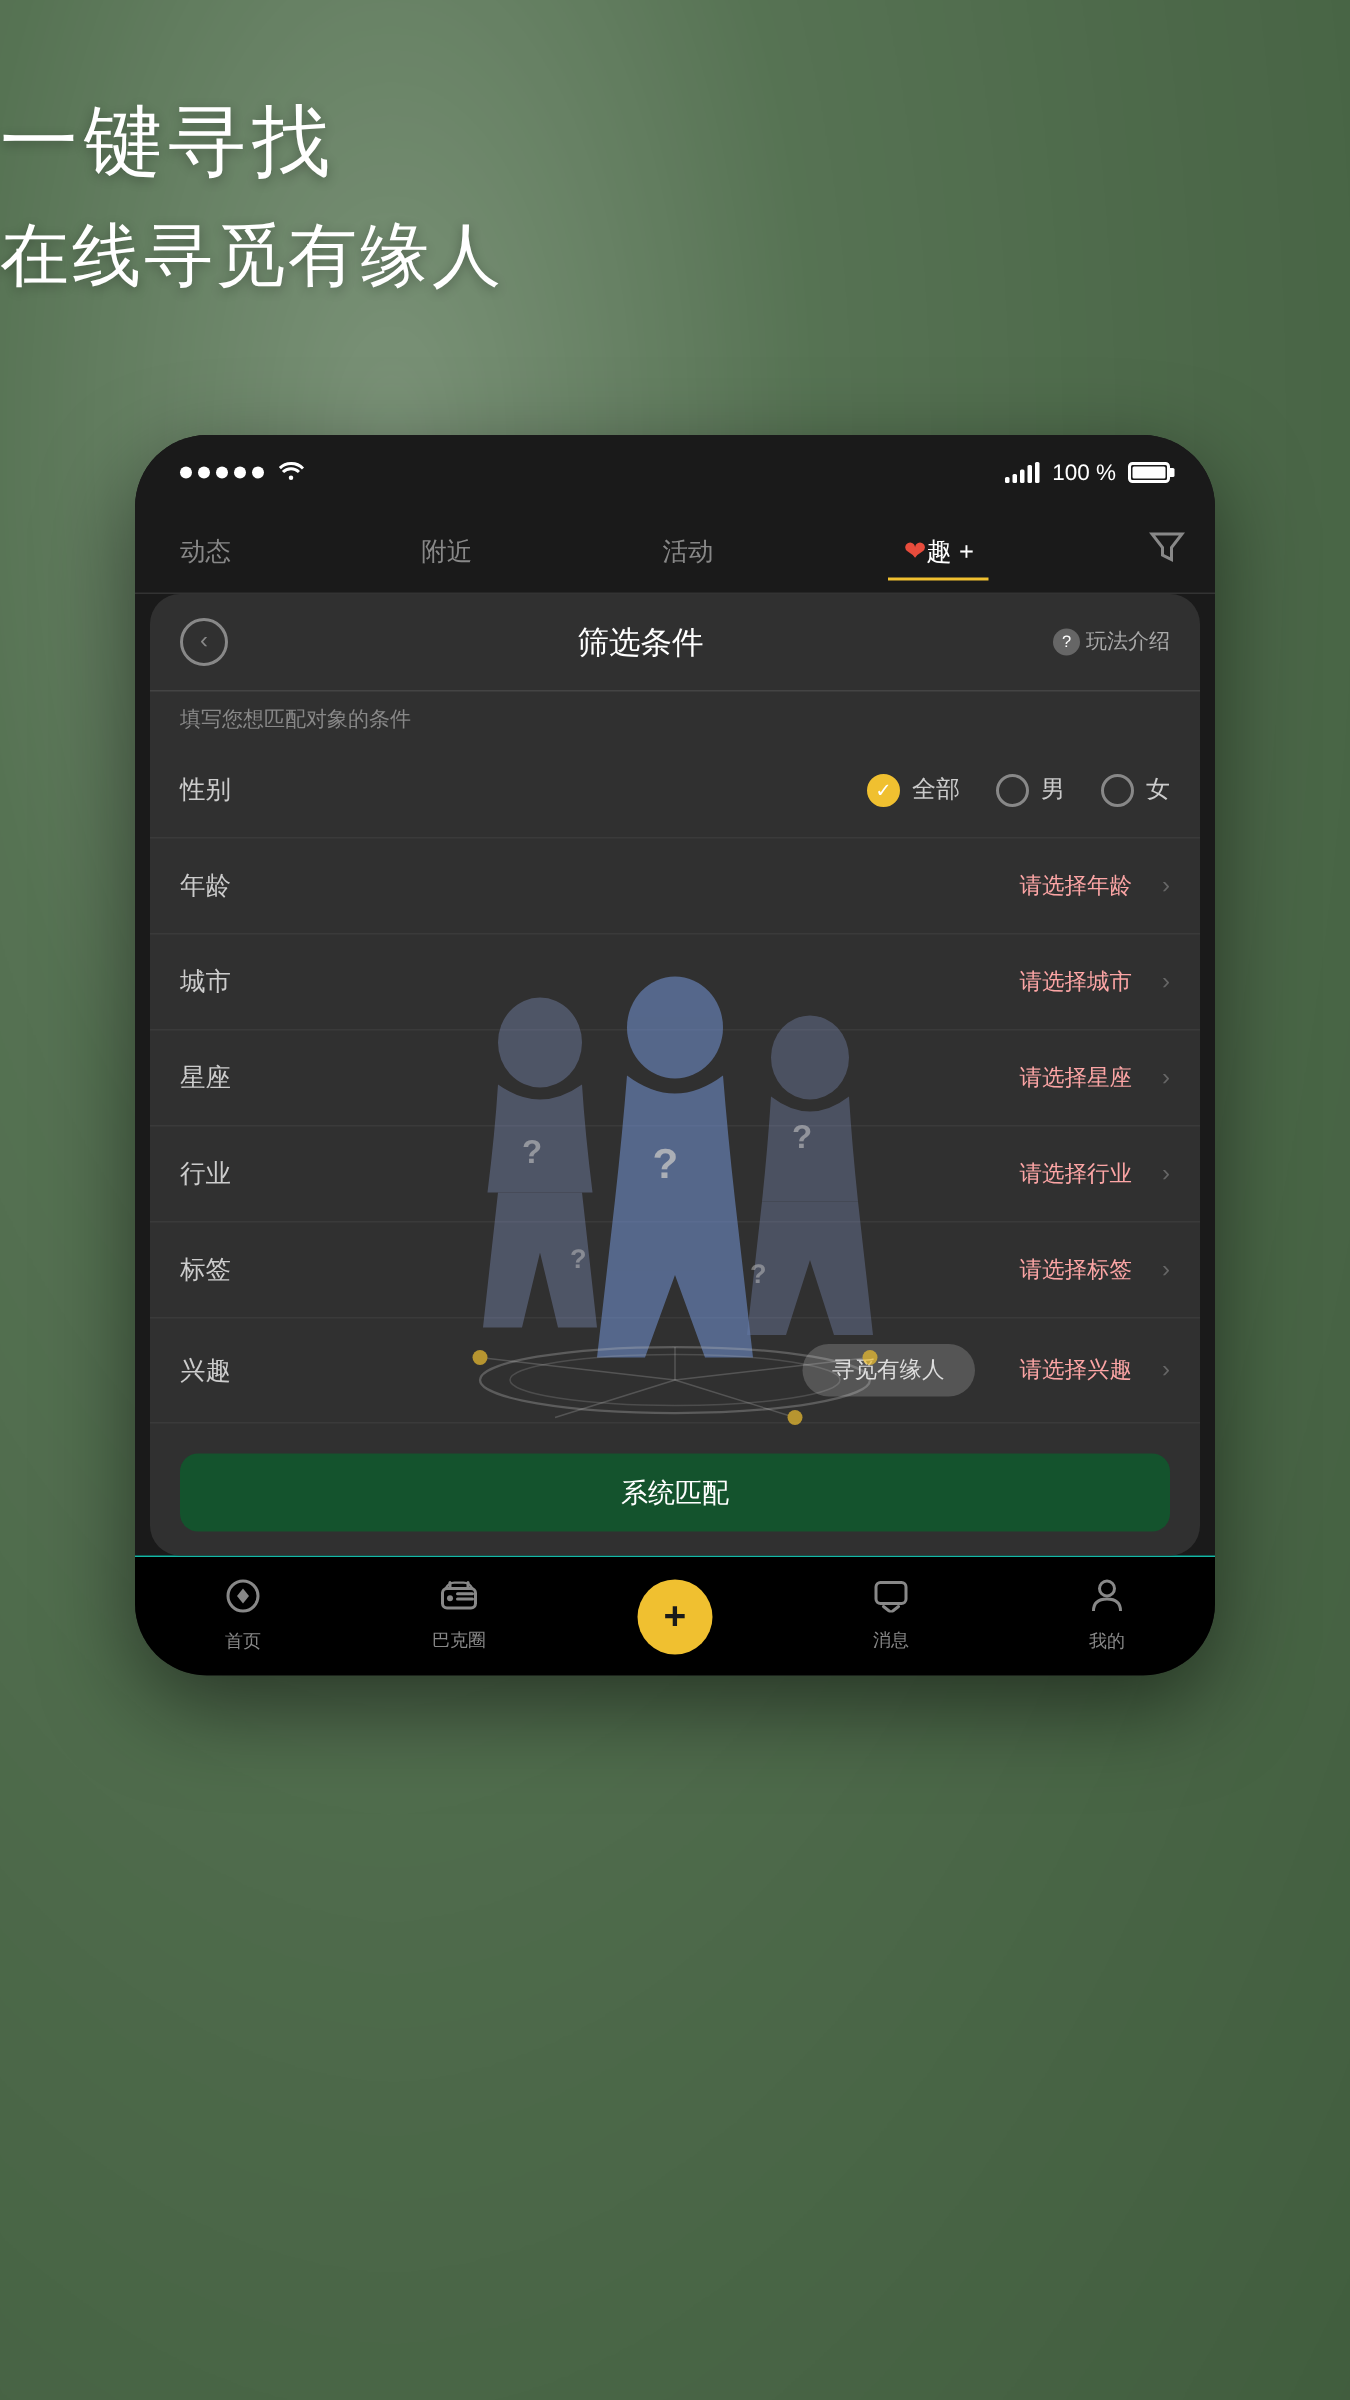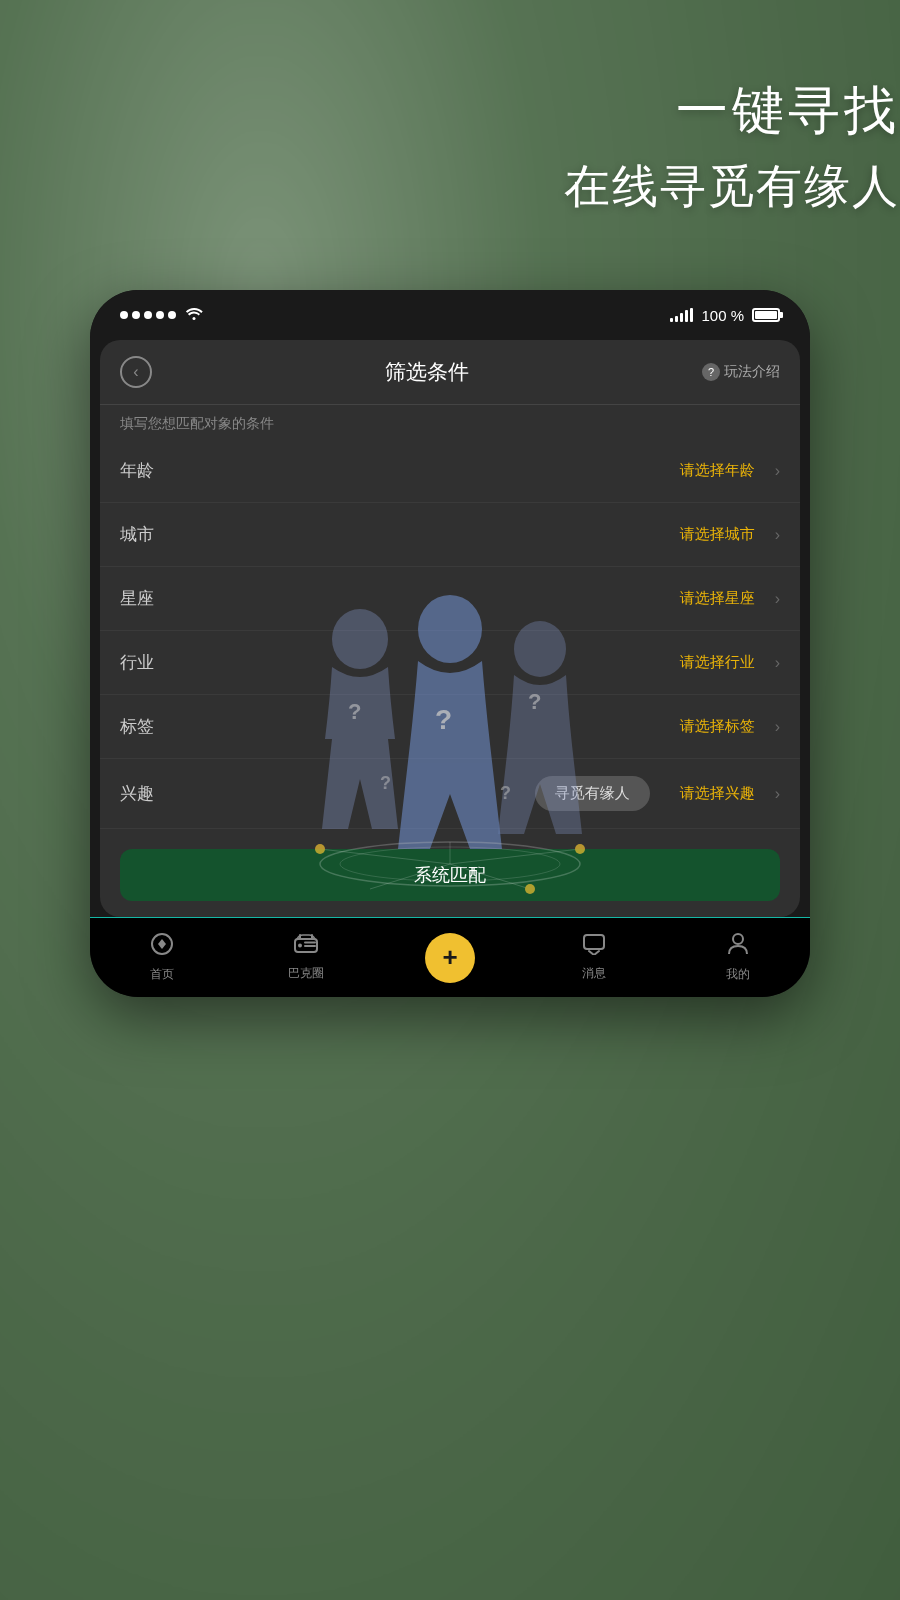--- a/index.html
+++ b/index.html
@@ -23,23 +23,23 @@
 
     .bg-overlay {
       position: absolute;
       top: 0; left: 0; right: 0; bottom: 0;
       background: rgba(80, 100, 70, 0.3);
     }
 
     
     .top-text {
       position: absolute;
-      top: 76px;
+      top: 60px;
       left: 0; right: 0;
-      text-align: right;
+      text-align: left;
       z-index: 2;
     }
     .top-text-line1 {
       font-size: 52px;
       font-weight: 300;
       color: white;
       text-shadow: 0 2px 8px rgba(0,0,0,0.3);
       letter-spacing: 4px;
       margin-bottom: 10px;
     }
@@ -242,21 +242,21 @@
       flex-shrink: 0;
     }
     .filter-content {
       flex: 1;
       display: flex;
       align-items: center;
       justify-content: flex-end;
       gap: 20px;
     }
     .filter-value {
-      color: #eab308;
+      color: #fca5a5;
       font-size: 15px;
     }
     .chevron-right {
       color: #666;
       font-size: 16px;
     }
 
     
     .gender-options {
       display: flex;
@@ -430,20 +430,34 @@
         <div class="signal-bar" style="height:12px"></div>
         <div class="signal-bar" style="height:14px"></div>
       </div>
       <span>100 %</span>
       <span class="battery-icon">
         <span class="battery-fill"></span>
       </span>
     </div>
   </div>
 
+  <div class="top-nav">
+    <div class="nav-tab">动态</div>
+    <div class="nav-tab">附近</div>
+    <div class="nav-tab">活动</div>
+    <div class="nav-tab active">
+      <span class="heart-icon-red">❤</span><span>趣 +</span>
+    </div>
+    <div class="filter-icon-btn">
+      
+      <svg width="24" height="22" viewBox="0 0 24 22" fill="none" stroke="#888" stroke-width="2" stroke-linecap="round">
+        <path d="M2 2h20l-7 9v8l-6-3V11L2 2z"></path>
+      </svg>
+    </div>
+  </div>
 
   <div class="modal-overlay">
 
     <div class="modal-header">
       <div class="back-btn">
         <span>‹</span>
       </div>
       <div class="modal-title">筛选条件</div>
       <div class="help-link">
         <span class="help-circle">?</span>
@@ -490,20 +504,39 @@
           <line x1="170" y1="305" x2="90" y2="330" stroke="rgba(255,255,255,0.25)" stroke-width="1"></line>
           <line x1="170" y1="305" x2="250" y2="330" stroke="rgba(255,255,255,0.25)" stroke-width="1"></line>
           <line x1="170" y1="305" x2="170" y2="283" stroke="rgba(255,255,255,0.25)" stroke-width="1"></line>
 
           <circle cx="40" cy="290" r="5" fill="#f0c030"></circle>
           <circle cx="300" cy="290" r="5" fill="#f0c030"></circle>
           <circle cx="250" cy="330" r="5" fill="#f0c030"></circle>
         </svg>
       </div>
 
+      <div class="filter-row">
+        <div class="filter-label">性别</div>
+        <div class="gender-options">
+          <div class="gender-option">
+            <div class="radio-circle checked">
+              <span class="radio-check">✓</span>
+            </div>
+            <span>全部</span>
+          </div>
+          <div class="gender-option">
+            <div class="radio-circle"></div>
+            <span>男</span>
+          </div>
+          <div class="gender-option">
+            <div class="radio-circle"></div>
+            <span>女</span>
+          </div>
+        </div>
+      </div>
 
       <div class="filter-row">
         <div class="filter-label">年龄</div>
         <div class="filter-content">
           <span class="filter-value">请选择年龄</span>
           <span class="chevron-right">›</span>
         </div>
       </div>
 
       <div class="filter-row">

